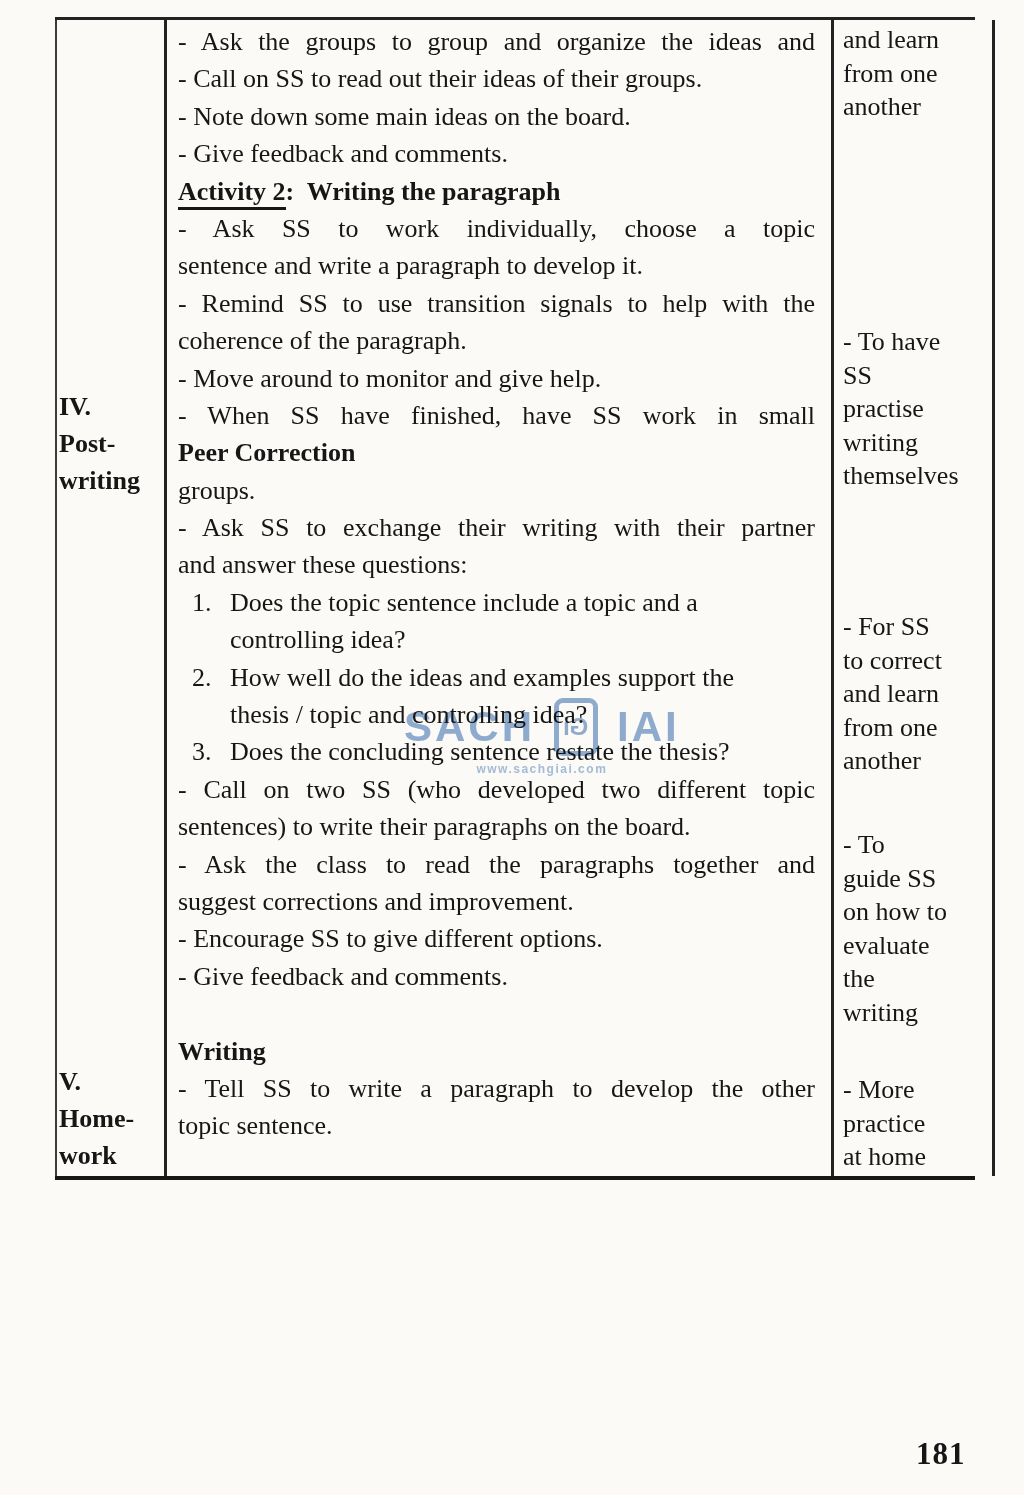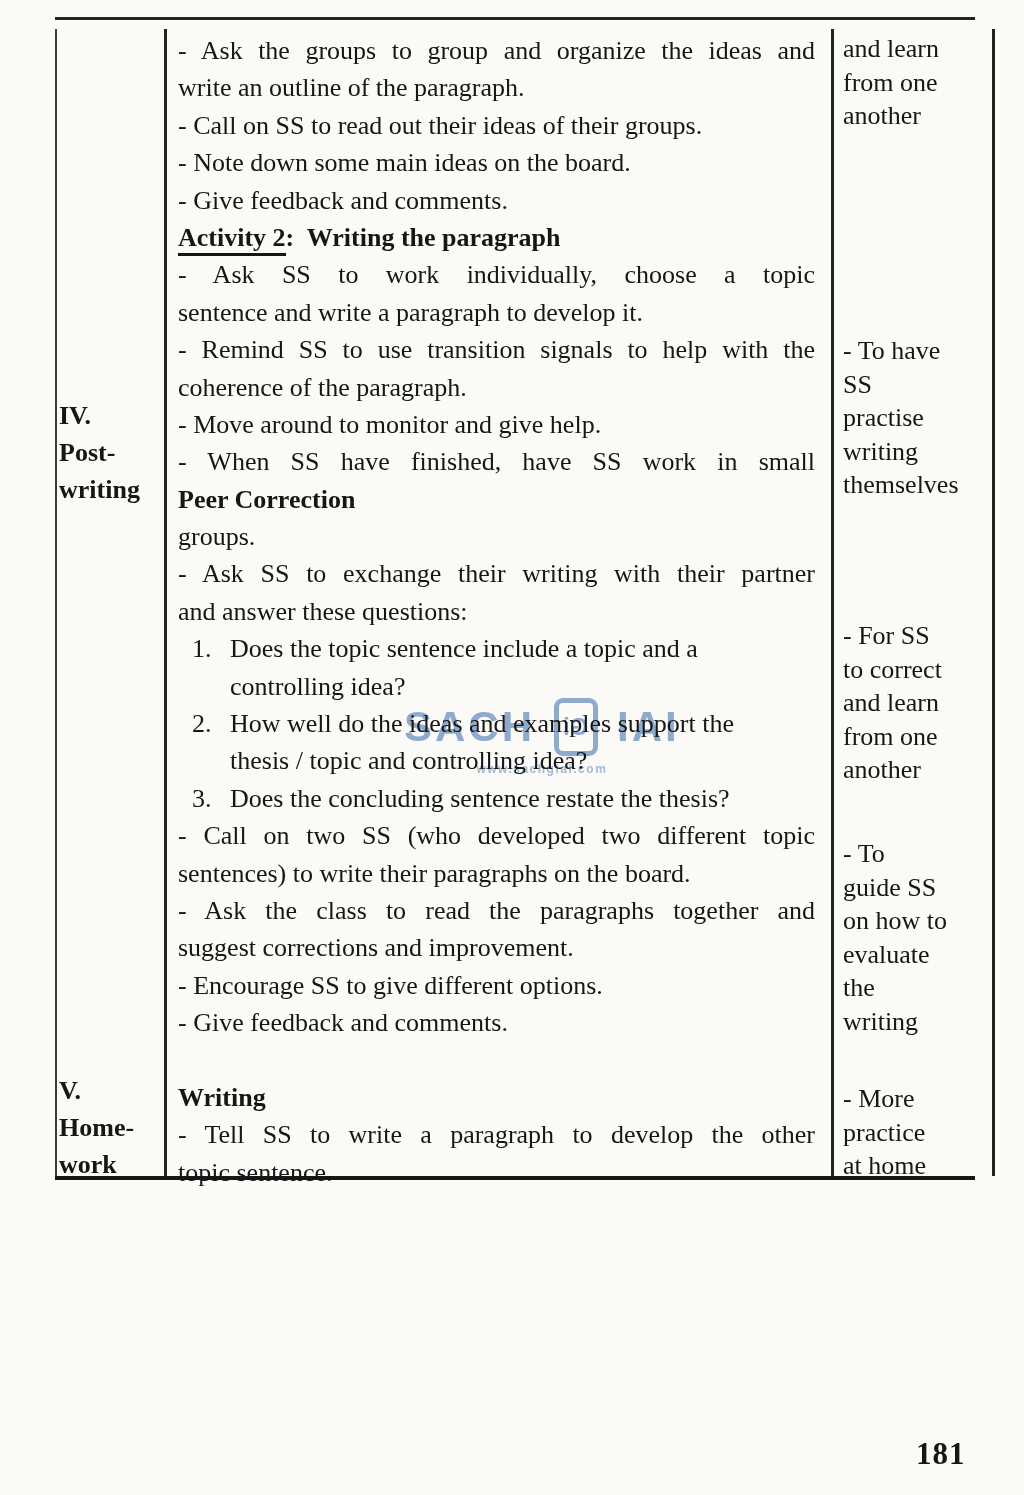--- a/index.html
+++ b/index.html
@@ -35,21 +35,21 @@
     font-weight:bold;font-size:12px;letter-spacing:1.5px;
     color:rgba(128,162,203,0.72);
   }
 
   
   .table{
     position:absolute;left:55px;top:17px;width:920px;height:1163px;z-index:2;
     border-top:3px solid #222;border-bottom:4px solid #161616;
     box-sizing:border-box;
   }
-  .col{position:absolute;top:0;bottom:0;box-sizing:border-box;margin-top:9px;}
+  .col{position:absolute;top:0;bottom:0;box-sizing:border-box;}
   .stage-col{left:0;width:112px;border-left:2px solid #3c3c3c;border-right:3px solid #222;}
   .main-col{left:112px;width:664px;padding:3px 16px 0 11px;}
   .purpose-col{left:776px;width:164px;border-left:3px solid #222;border-right:3px solid #222;}
 
   
   .stage-block{position:absolute;left:0;right:12px;padding-left:2px;}
   .stage-block:nth-child(1){top:368px;}
   .stage-block:nth-child(2){top:1043px;}
   .stage-line{
     font-weight:bold;font-size:26px;line-height:37px;white-space:pre;
@@ -110,21 +110,20 @@
           <div class="stage-line">writing</div>
         </div>
         <div class="stage-block">
           <div class="stage-line">V.</div>
           <div class="stage-line">Home-</div>
           <div class="stage-line">work</div>
         </div>
       </div>
     <div class="col main-col">
         <div class="line stretch"><span class="tx">- Ask the groups to group and organize the ideas and</span></div>
-        <div class="line"><span class="tx">write an outline of the paragraph.</span></div>
         <div class="line"><span class="tx">- Call on SS to read out their ideas of their groups.</span></div>
         <div class="line"><span class="tx">- Note down some main ideas on the board.</span></div>
         <div class="line"><span class="tx">- Give feedback and comments.</span></div>
         <div class="line activity"><span class="ul">Activity 2</span><span class="tx">:  Writing the paragraph</span></div>
         <div class="line stretch"><span class="tx">- Ask SS to work individually, choose a topic</span></div>
         <div class="line"><span class="tx">sentence and write a paragraph to develop it.</span></div>
         <div class="line stretch"><span class="tx">- Remind SS to use transition signals to help with the</span></div>
         <div class="line"><span class="tx">coherence of the paragraph.</span></div>
         <div class="line"><span class="tx">- Move around to monitor and give help.</span></div>
         <div class="line stretch"><span class="tx">- When SS have finished, have SS work in small</span></div>

